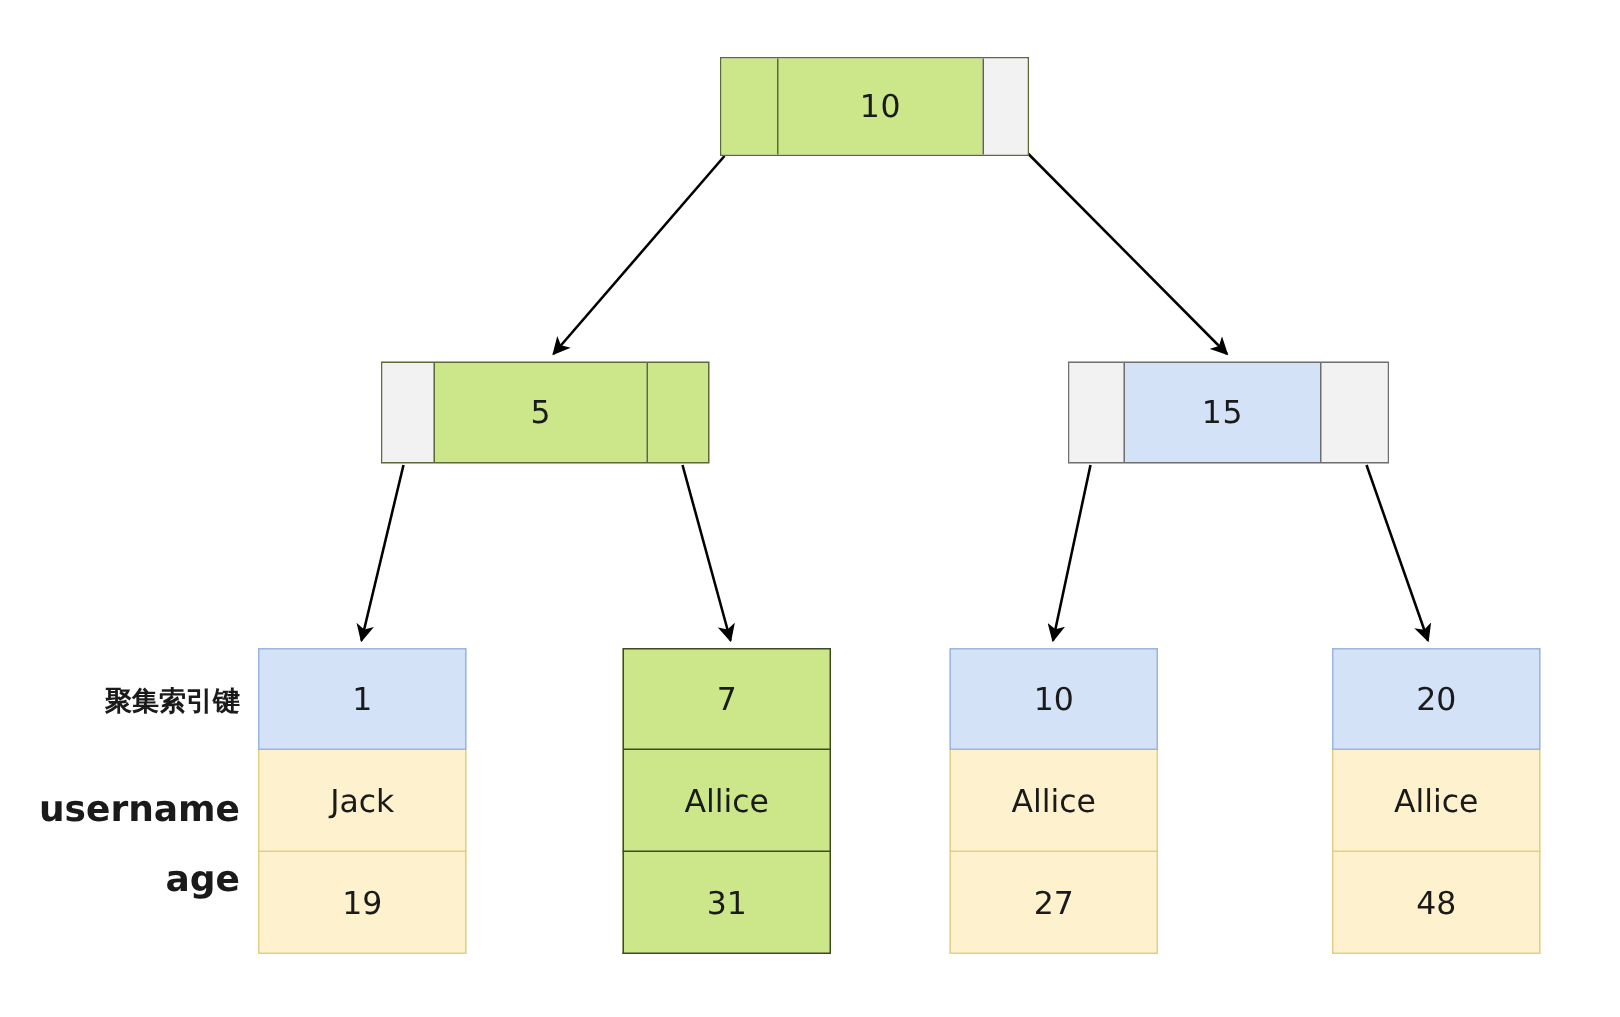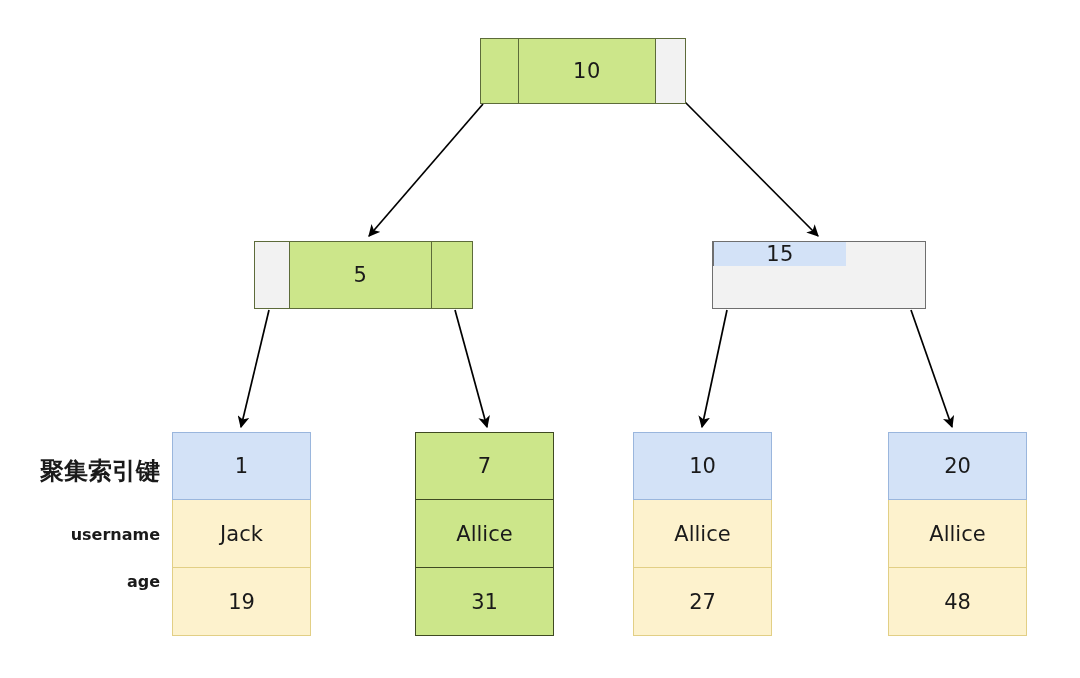--- a/index.html
+++ b/index.html
@@ -56,21 +56,20 @@
     background: #cce68a;
   }
   .cell.blue {
     background: #d3e2f7;
   }
   .inode.green-frame {
     border-color: #5d6b3a;
   }
   .inode.blue-frame {
     border-color: #6f6f6f;
-    flex-direction: column;
   }
   .inode.blue-frame .cell + .cell {
     border-left: 1.6px solid #6f6f6f;
   }
 
   
   .leaf {
     position: absolute;
     width: 139px;
     box-sizing: border-box;
@@ -107,26 +106,26 @@
     border: 1.8px solid #3f4a22;
     border-top: none;
   }
 
   
   .rowlabel {
     position: absolute;
     right: 920px;
     text-align: right;
     font-weight: bold;
-    font-size: 16px;
+    font-size: 24px;
     color: #1a1a1a;
     white-space: nowrap;
   }
   .rowlabel.cjk {
-    font-size: 24px;
+    font-size: 18px;
     margin-left: 43px;
   }
 </style>
 </head>
 <body>
 
 <div id="stage">
 
   <svg id="edges" viewBox="0 0 1080 678" width="1080" height="678" xmlns="http://www.w3.org/2000/svg">
     <defs>

